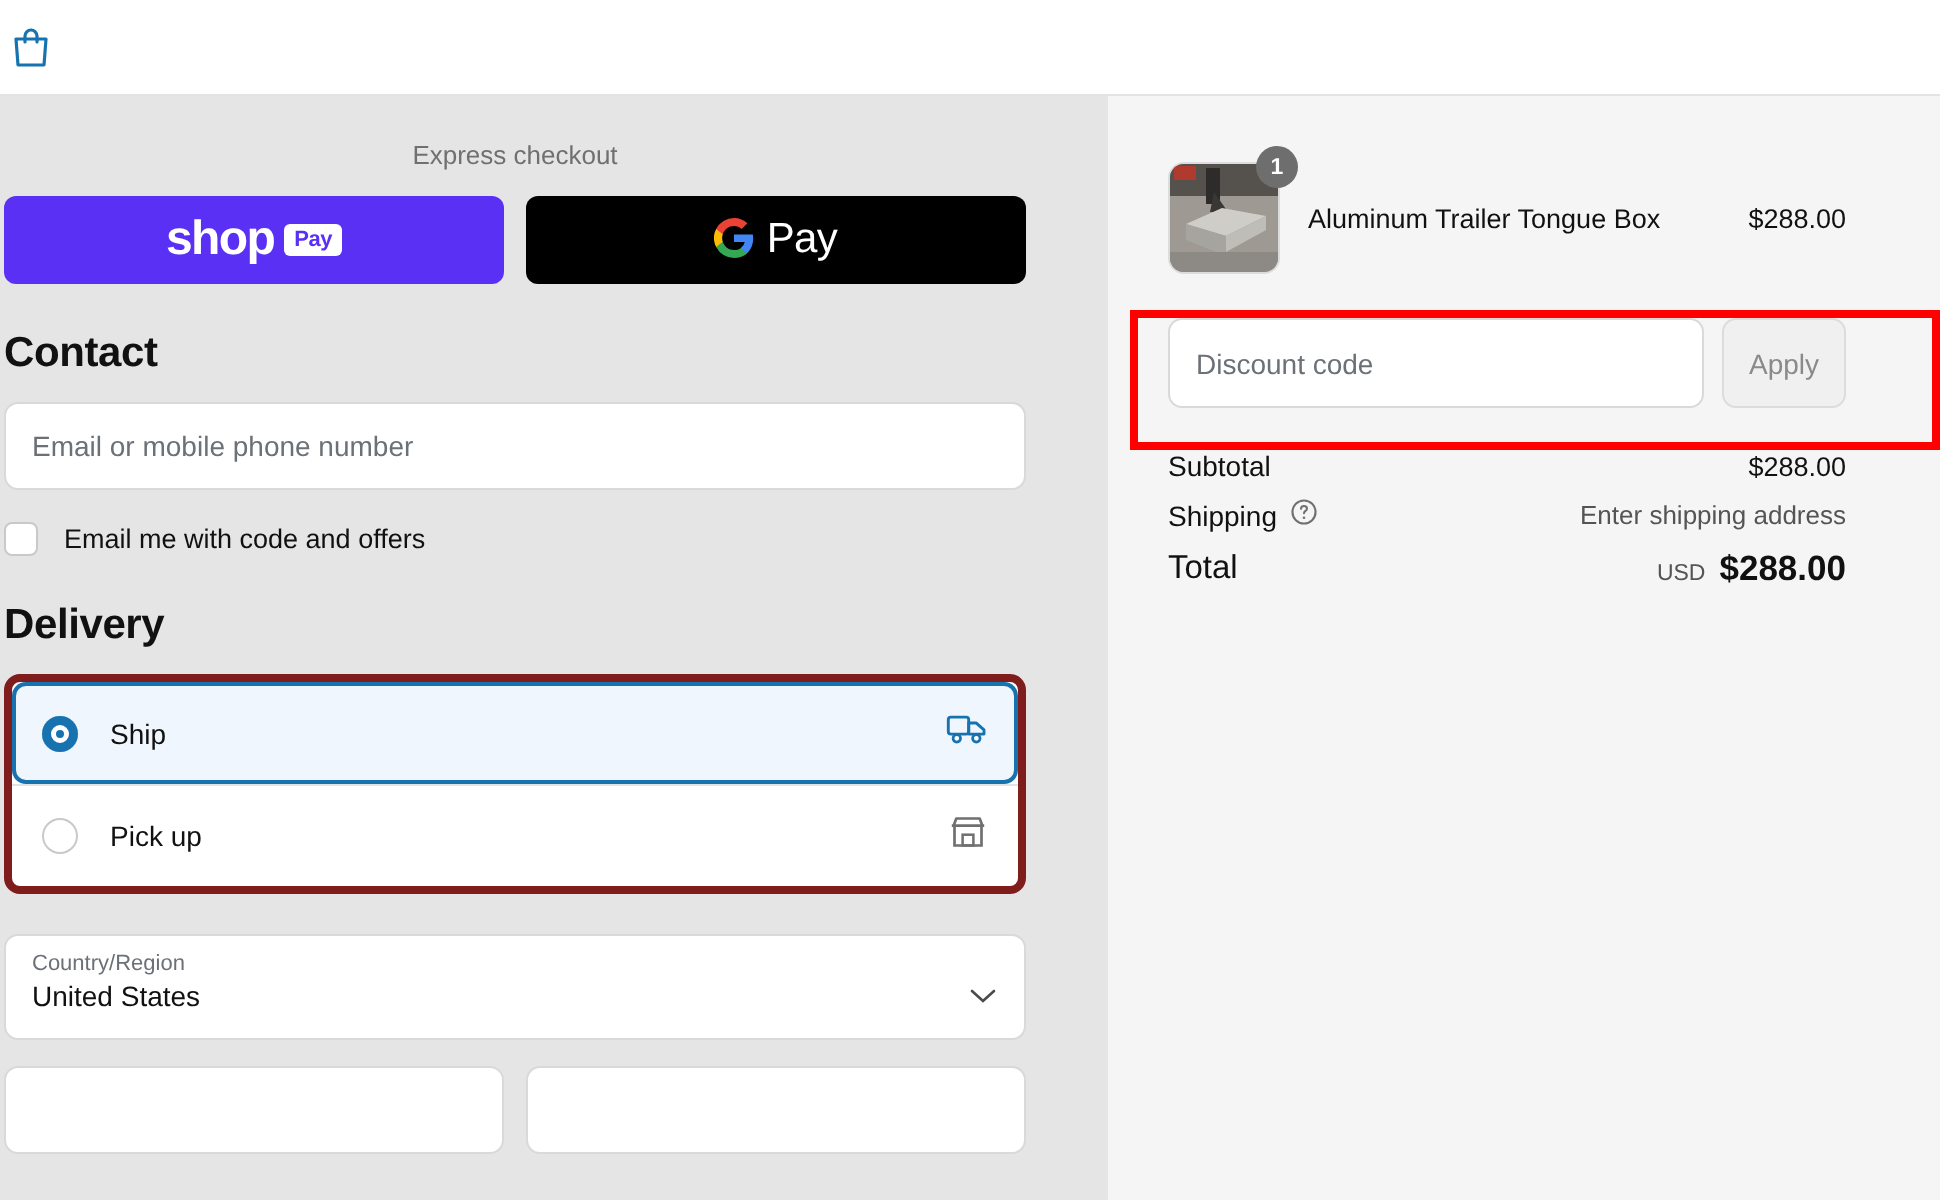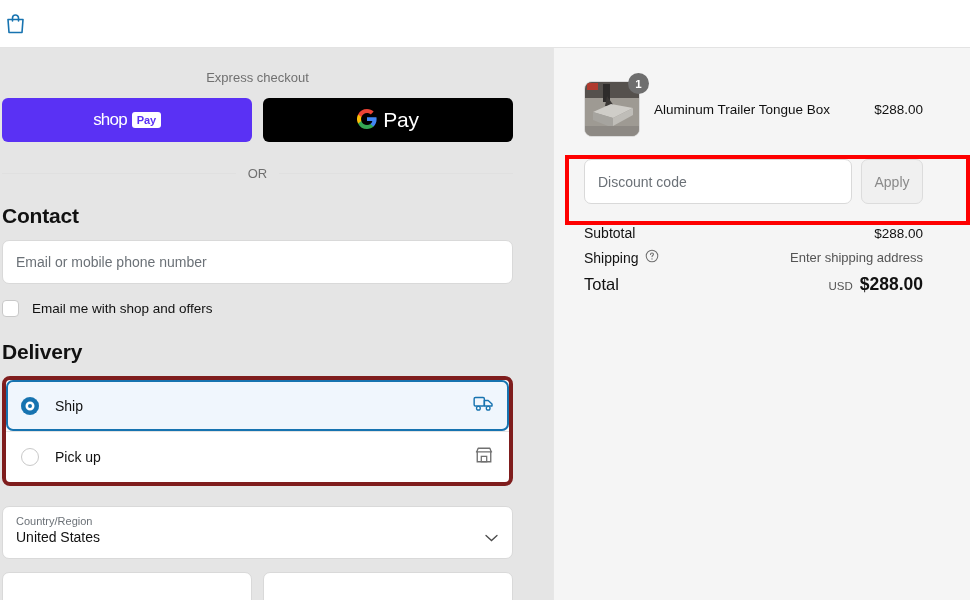--- a/index.html
+++ b/index.html
@@ -45,21 +45,21 @@
     padding: 22px 0 13px 0;
   }
   .express-row { display: flex; gap: 11px; }
   .pay-btn {
     flex: 1; height: 44px; border-radius: 6px; border: none;
     display: flex; align-items: center; justify-content: center;
     cursor: pointer;
   }
   .shoppay { background: #5a31f4; }
   .shoppay .sp-word {
-    color: #fff; font-size: 17px; font-weight: normal; letter-spacing: -0.8px;
+    color: #fff; font-size: 24px; font-weight: bold; letter-spacing: -0.8px;
   }
   .shoppay .sp-badge {
     background: #fff; color: #5a31f4; font-size: 11px; font-weight: bold;
     border-radius: 3px; padding: 2px 5px; margin-left: 5px; letter-spacing: -0.2px;
   }
   .gpay { background: #000; gap: 6px; }
   .gpay .gp-word { color: #fff; font-size: 21px; letter-spacing: -0.3px; }
 
   
   .or-divider {
@@ -203,30 +203,27 @@
                 <path fill="#4285F4" d="M23.5 12.27c0-.82-.07-1.6-.21-2.36H12v4.47h6.45a5.5 5.5 0 0 1-2.39 3.62v3h3.86c2.26-2.08 3.58-5.15 3.58-8.73z"></path>
                 <path fill="#34A853" d="M12 24c3.24 0 5.96-1.07 7.94-2.91l-3.86-3c-1.07.72-2.45 1.15-4.08 1.15-3.13 0-5.79-2.11-6.74-4.96H1.29v3.1A12 12 0 0 0 12 24z"></path>
                 <path fill="#FBBC05" d="M5.26 14.28a7.2 7.2 0 0 1 0-4.56v-3.1H1.29a12 12 0 0 0 0 10.76l3.97-3.1z"></path>
                 <path fill="#EA4335" d="M12 4.75c1.77 0 3.35.61 4.6 1.8l3.42-3.42C17.95 1.2 15.24 0 12 0A12 12 0 0 0 1.29 6.62l3.97 3.1C6.21 6.86 8.87 4.75 12 4.75z"></path>
               </svg>
             </span>
             <span class="gp-word">Pay</span>
           </button>
         </div>
 
-        <div class="or-divider">
-          <span>OR</span>
-        </div>
 
         <div class="section-title">Contact</div>
         <input class="text-field" type="text" placeholder="Email or mobile phone number" style="">
 
         <div class="checkbox-row">
           <div class="cb"></div>
-          <span class="cb-label">Email me with shop and offers</span>
+          <span class="cb-label">Email me with code and offers</span>
         </div>
 
         <div class="section-title">Delivery</div>
 
         <div class="delivery-box">
           <div class="delivery-opt selected">
             <div class="radio on"></div>
             <span class="opt-label">Ship</span>
             <span>
               <svg width="21" height="17" viewBox="0 0 24 20" fill="none">

